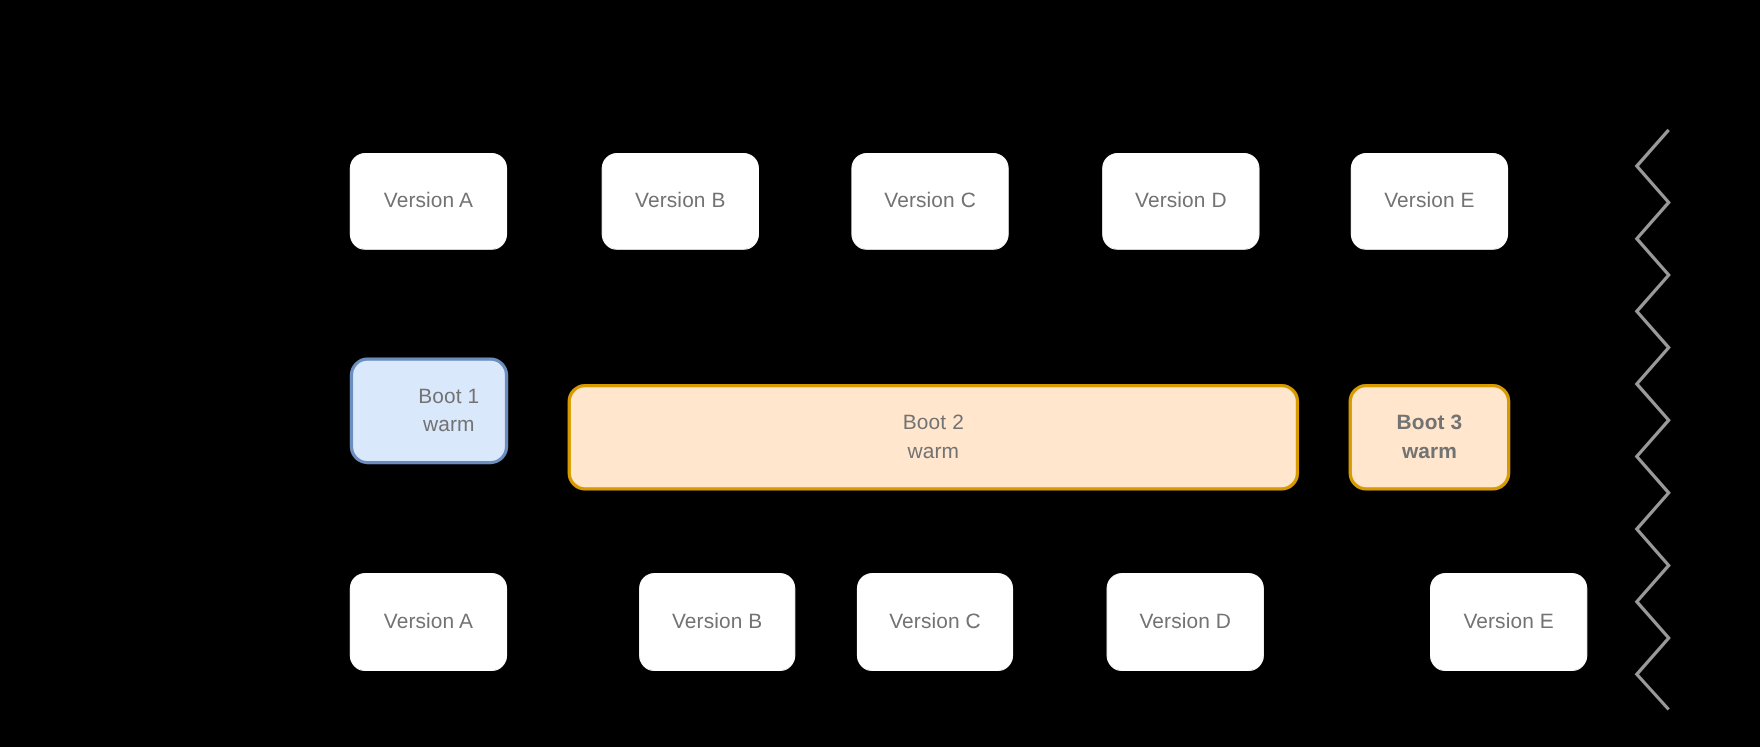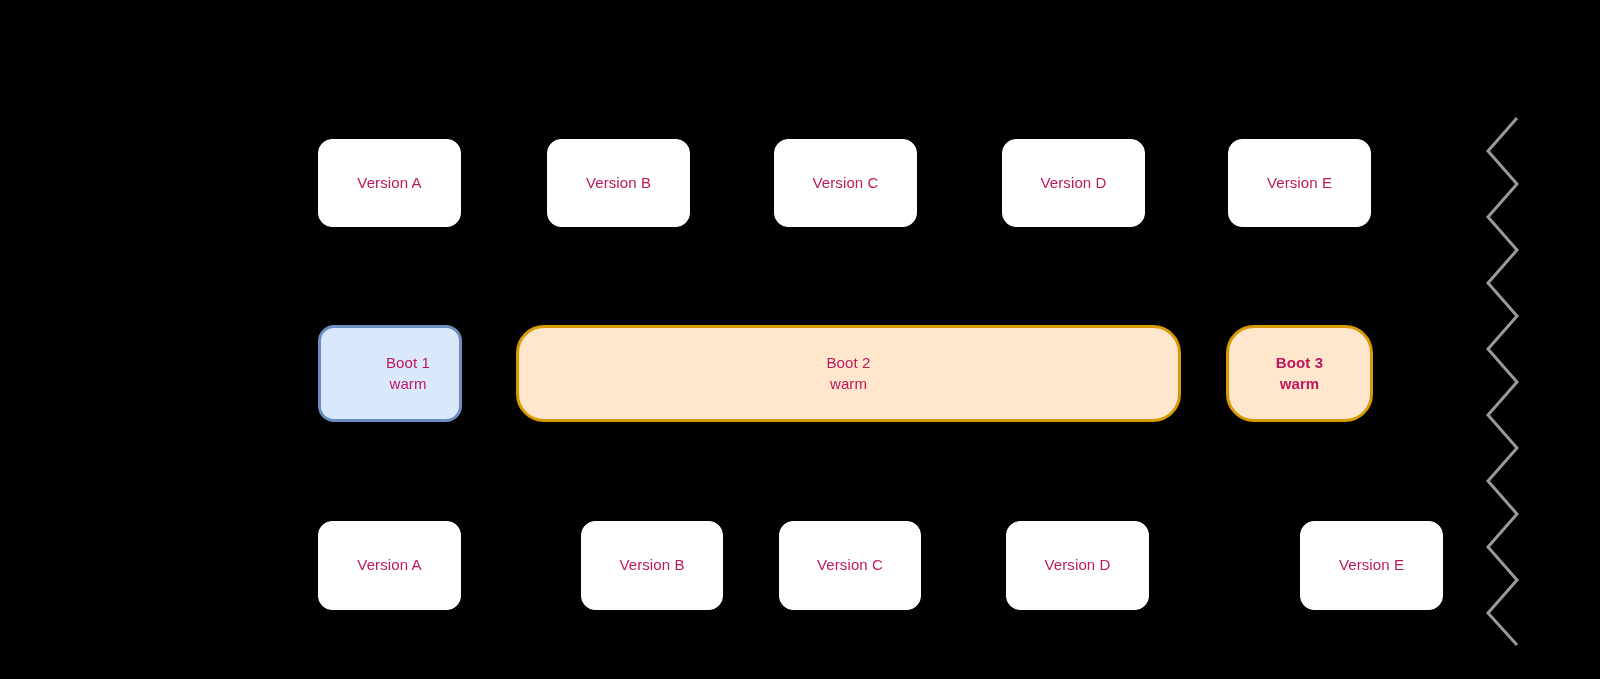--- a/index.html
+++ b/index.html
@@ -21,22 +21,22 @@
   .node {
     position: absolute;
     box-sizing: border-box;
     display: flex;
     flex-direction: column;
     align-items: center;
     justify-content: center;
     text-align: left;
     border-radius: 14px;
     line-height: 1.35;
-    font-size: 15px;
-    color: #be185d;
+    font-size: 19px;
+    color: #737373;
     letter-spacing: 0.1px;
     white-space: nowrap;
   }
   .node .line1,
   .node .line2 {
     display: block;
   }
   
   .node--version {
     background: #ffffff;
@@ -46,21 +46,22 @@
   .node--cold {
     background: #dae8fc;
     border: 3px solid #6c8ebf;
     border-radius: 16px;
     padding-left: 36px;
   }
   
   .node--warm {
     background: #ffe6cc;
     border: 3px solid #d79b00;
-    border-radius: 28px;
+    border-radius: 16px;
+    margin-top: 24px;
   }
   #zigzag {
     position: absolute;
     pointer-events: none;
   }
 </style>
 </head>
 <body>
 
 <div id="canvas">

